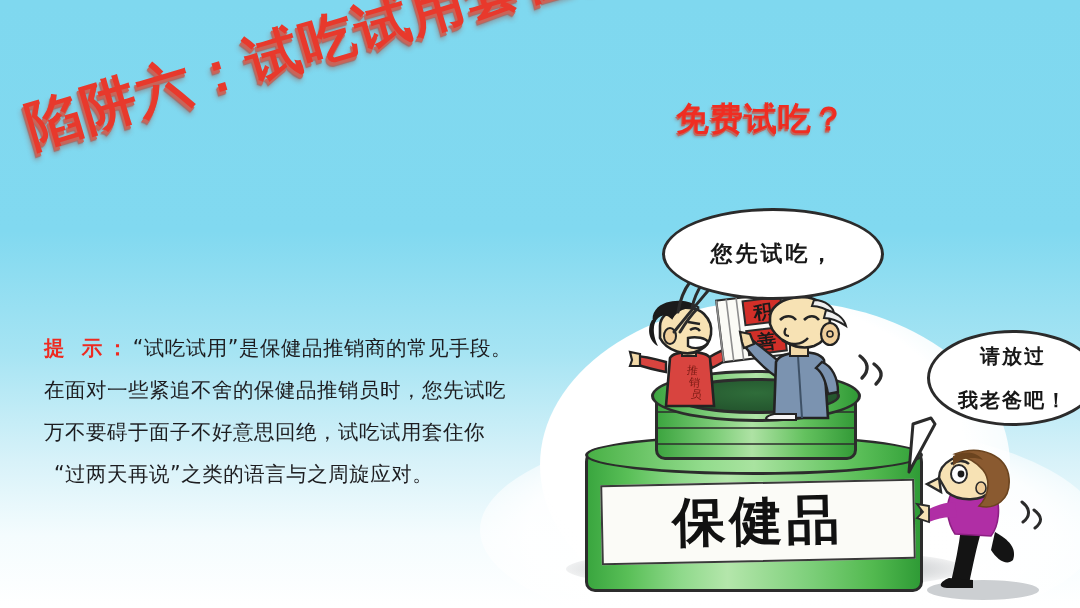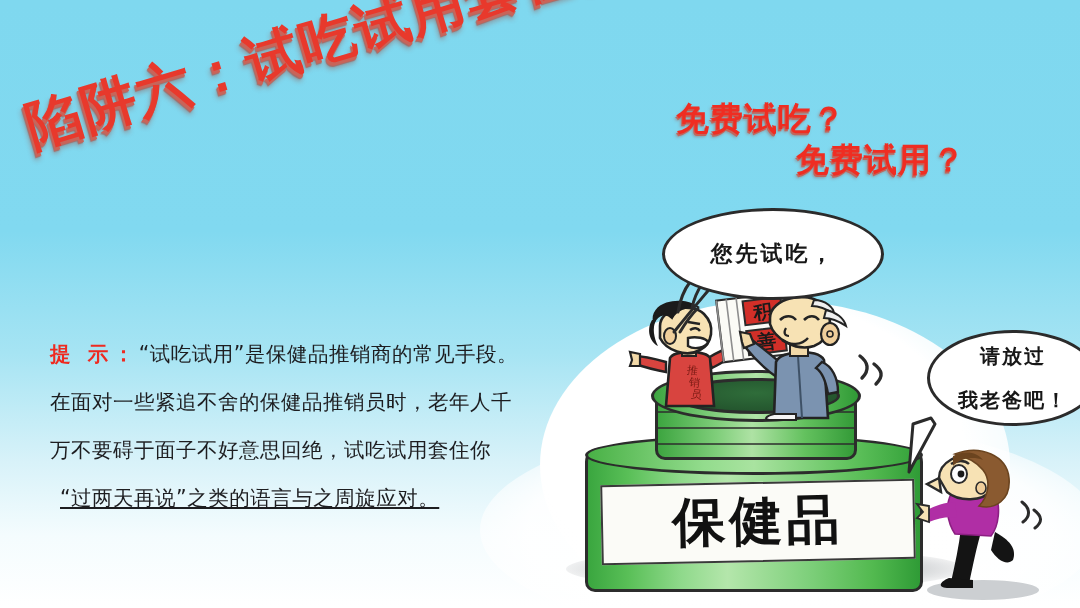--- a/index.html
+++ b/index.html
@@ -41,23 +41,23 @@
     text-shadow:-1px 2px 0 #c2665c,-2px 3px 3px rgba(160,85,75,.5);
   }
   #callout-1{left:676px;top:56px;margin-top:41px;}
   #callout-2{left:796px;top:138px;}
   
   .tip{
     position:absolute;left:40px;top:325px;width:546px;
     font-size:20.5px;line-height:38px;color:#1d1d20;letter-spacing:.5px;
   }
   .tip .lbl{color:#ee2a20;font-weight:bold;letter-spacing:5px;}
-  .tip p{margin:10px;}
+  .tip p{margin:4px;}
   .tip .l2{text-indent:0;}
-  .tip .l4{text-indent:10px;text-decoration:underline;}
+  .tip .l4{text-indent:10px;}
   
   .bubble{
     position:absolute;background:#fff;border:3px solid #2b2b2b;border-radius:50%;
     display:flex;flex-direction:column;align-items:center;justify-content:center;
     box-sizing:border-box;
     gap:16px;
   }
   .bubble span{
     display:block;font-size:22px;font-weight:bold;color:#171717;letter-spacing:3px;
     line-height:30px;white-space:nowrap;
@@ -127,27 +127,26 @@
 <body>
 
 <div id="poster">
 
   <div class="bg-blob"></div>
   <div class="bg-blob2"></div>
 
   <div class="headline">陷阱六：试吃试用套住你</div>
 
   <div class="callout" id="callout-1">免费试吃？</div>
-  <div class="callout" id="callout-2">免费试用？</div>
 
   <div class="tip">
     <p>
       <span class="lbl">提 示：</span><span>“试吃试用”是保健品推销商的常见手段。</span>
     </p>
-    <p class="l2">在面对一些紧追不舍的保健品推销员时，老年人千</p>
+    <p class="l2">在面对一些紧追不舍的保健品推销员时，您先试吃</p>
     <p class="l3">万不要碍于面子不好意思回绝，试吃试用套住你</p>
     <p class="l4">“过两天再说”之类的语言与之周旋应对。</p>
   </div>
 
   <div class="jar-shadow"></div>
 
   <div class="jar-body"></div>
   <div class="jar-label">
     <span>保健品</span>
   </div>

